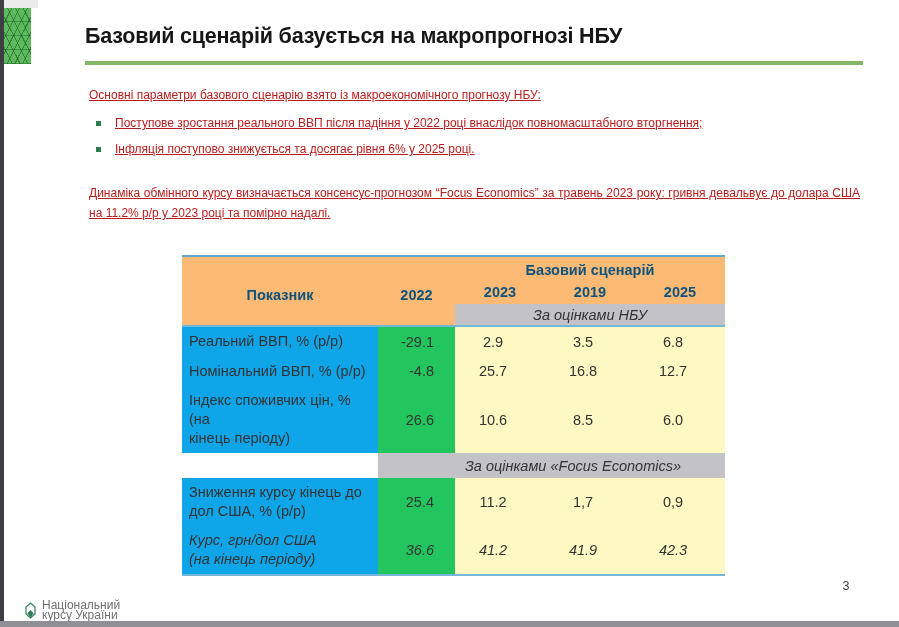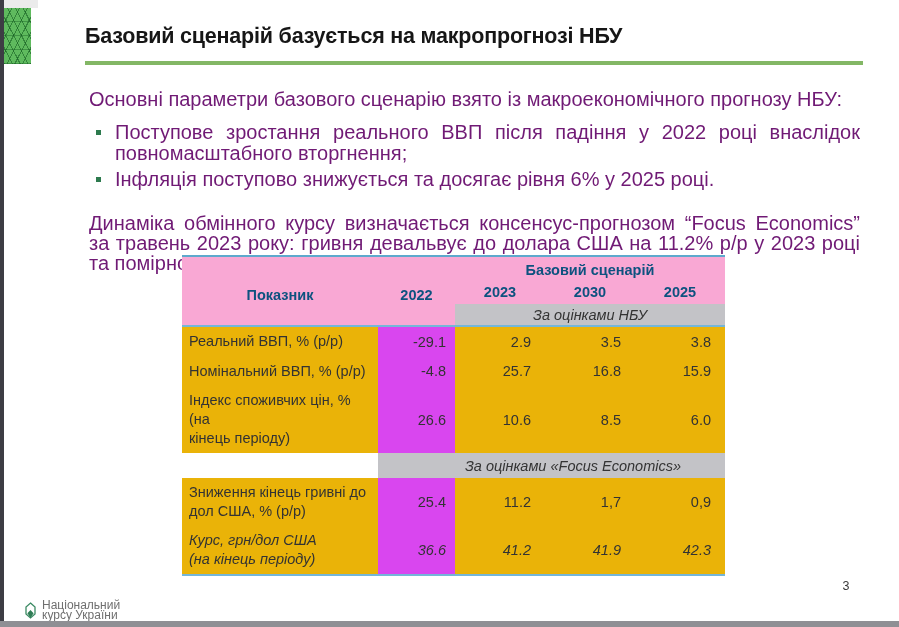--- a/index.html
+++ b/index.html
@@ -19,46 +19,46 @@
     background-image:
       repeating-linear-gradient(63deg,  rgba(17,88,30,.55) 0 1px, transparent 1px 7px),
       repeating-linear-gradient(-63deg, rgba(17,88,30,.55) 0 1px, transparent 1px 7px),
       repeating-linear-gradient(0deg,   rgba(17,88,30,.40) 0 1px, transparent 1px 14px);
   }
 
   .page-title { position:absolute; left:85px; top:24px; width:790px;
     font-size:21.5px; font-weight:bold; color:#161616; letter-spacing:-0.2px; }
   .title-rule { position:absolute; left:85px; top:61px; width:778px; height:4px; background:#83b765; }
 
-  .content { position:absolute; left:89px; top:88px; width:771px; color:#701a75; font-size:20px; }
+  .content { position:absolute; left:89px; top:88px; width:771px; color:#b91c1c; font-size:12px;text-decoration:underline; }
   .intro { margin-bottom:11px; }
   .bullets { list-style:none; margin-bottom:8px; }
   .bullets li { position:relative; padding-left:26px; margin-bottom:5px;
     text-align:justify; line-height:21px; }
   .bullet-sq { position:absolute; left:7px; top:8px; width:5px; height:5px; background:#2d7a4e; }
   .fx-par { text-align:justify; line-height:20px;margin-top:23px; }
 
   
   .table-wrap { position:absolute; left:182px; top:255px; }
   table.tbl { width:543px; border-collapse:collapse; table-layout:fixed;
     font-size:14.5px; color:#333; border-top:2px solid #5ea9cd; border-bottom:2px solid #74b6d8; }
   .c-ind  { width:196px; } .c-22 { width:77px; } .c-y { width:90px; }
 
-  .hblue { background:#f9a8d4; color:#0d527f; font-weight:bold; text-align:center; }
+  .hblue { background:#fdba74; color:#0d527f; font-weight:bold; text-align:center; }
   td.hblue, th.hblue { vertical-align:middle; }
   .hrow1 th { height:23px; vertical-align:bottom; padding-bottom:1px; }
   .hrow2 th { height:25px; vertical-align:middle; }
   .band { background:#c3c3c7; font-style:italic; font-weight:normal; text-align:center;
     color:#343434; height:22px; vertical-align:middle; }
   .sep-under td { border-bottom:2px solid #74b6d8; }
 
-  td.lbl { text-align:left; padding:5px 4px 5px 7px; background:#eab308;
+  td.lbl { text-align:left; padding:5px 4px 5px 7px; background:#0ea5e9;
     white-space:pre-line; line-height:19px; vertical-align:middle; }
-  td.v22 { background:#d946ef; text-align:right; padding-right:9px; vertical-align:middle; }
-  td.num { background:#eab308; text-align:right; padding-right:14px; vertical-align:middle; }
+  td.v22 { background:#22c55e; text-align:right; padding-right:21px; vertical-align:middle; }
+  td.num { background:#fef9c3; text-align:center; padding-right:14px; vertical-align:middle; }
   tr.r1 td { height:30px; } tr.r2 td { height:30px; } tr.r3 td { height:40px; }
   tr.r4 td { height:41px; } tr.r5 td { height:37px; }
   tr.it td { font-style:italic; }
   td.bandspacer { background:#fff; }
   td.band-focus { padding-left:43px; height:25px; }
 
   
   .footer-logo { position:absolute; left:24px; top:601px; display:flex; align-items:center; gap:5px; }
   .logo-glyph { width:13px; height:17px; }
   .logo-text { font-size:12px; line-height:9.5px; color:#6f6f6f; }
@@ -102,55 +102,55 @@
           <col class="c-y">
       </colgroup>
       <tbody>
           <tr class="hrow1">
         <th class="hblue" rowspan="2">Показник</th>
         <th class="hblue" rowspan="2">2022</th>
         <th class="hblue" colspan="3">Базовий сценарій</th>
       </tr>
       <tr class="hrow2">
         <th class="hblue">2023</th>
-        <th class="hblue">2030</th>
+        <th class="hblue">2019</th>
         <th class="hblue">2025</th>
       </tr>
       <tr class="sep-under">
         <td class="hblue" colspan="2"></td>
         <td class="band" colspan="3">За оцінками НБУ</td>
       </tr>
       <tr class="r1">
         <td class="lbl">Реальний ВВП, % (р/р)</td>
         <td class="v22">-29.1</td>
         <td class="num">2.9</td>
         <td class="num">3.5</td>
-        <td class="num">3.8</td>
+        <td class="num">6.8</td>
       </tr>
       <tr class="r2">
         <td class="lbl">Номінальний ВВП, % (р/р)</td>
         <td class="v22">-4.8</td>
         <td class="num">25.7</td>
         <td class="num">16.8</td>
-        <td class="num">15.9</td>
+        <td class="num">12.7</td>
       </tr>
       <tr class="r3">
         <td class="lbl">Індекс споживчих цін, % (на
 кінець періоду)</td>
         <td class="v22">26.6</td>
         <td class="num">10.6</td>
         <td class="num">8.5</td>
         <td class="num">6.0</td>
       </tr>
       <tr>
         <td class="bandspacer"></td>
         <td class="band band-focus" colspan="4">За оцінками «Focus Economics»</td>
       </tr>
       <tr class="r4">
-        <td class="lbl">Зниження кінець гривні до
+        <td class="lbl">Зниження курсу кінець до
 дол США, % (р/р)</td>
         <td class="v22">25.4</td>
         <td class="num">11.2</td>
         <td class="num">1,7</td>
         <td class="num">0,9</td>
       </tr>
       <tr class="r5 it">
         <td class="lbl">Курс, грн/дол США
 (на кінець періоду)</td>
         <td class="v22">36.6</td>

